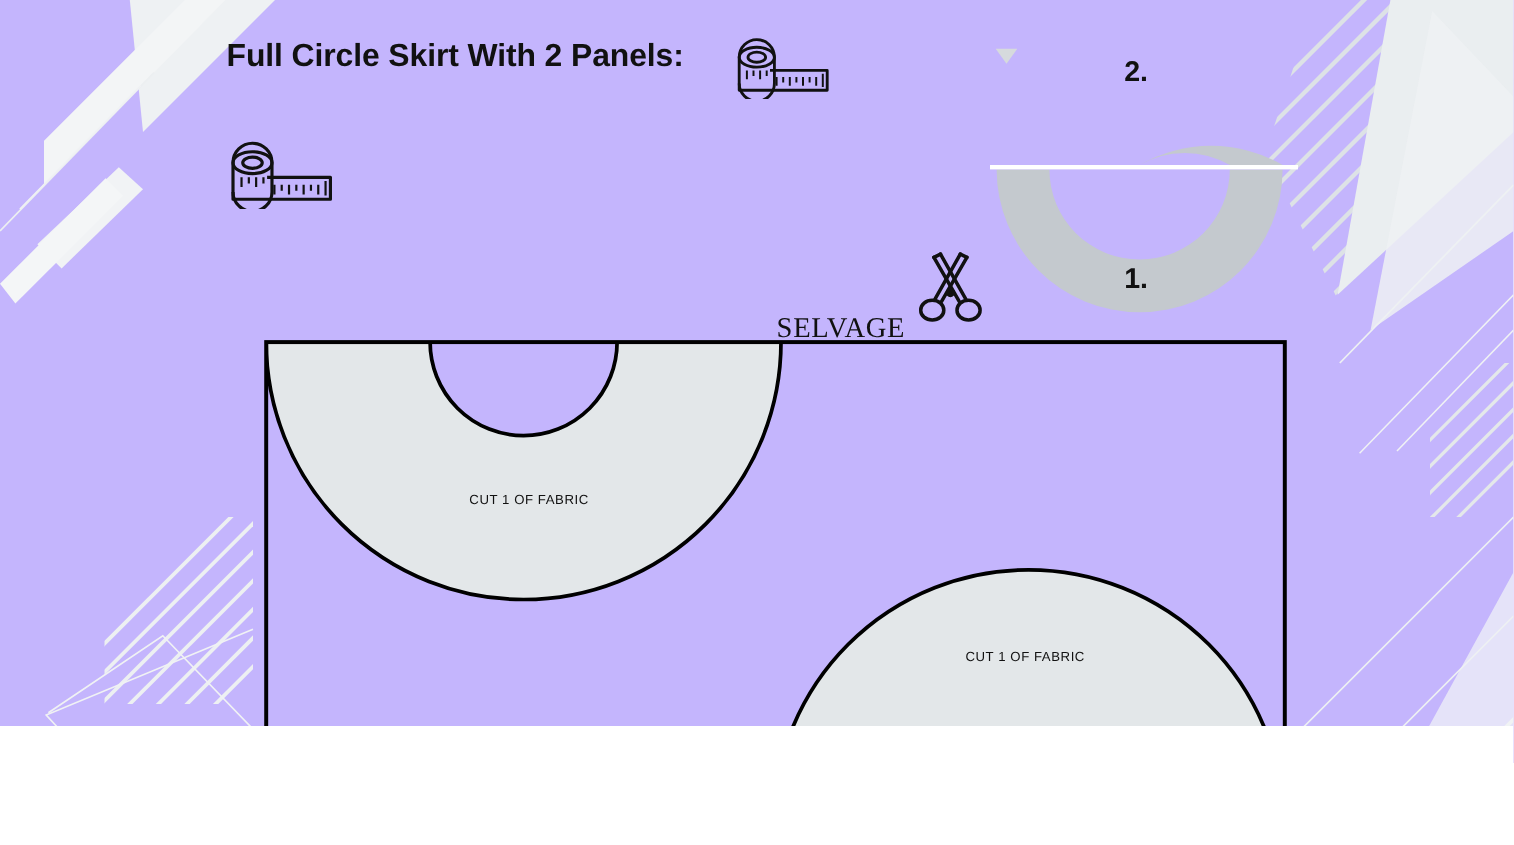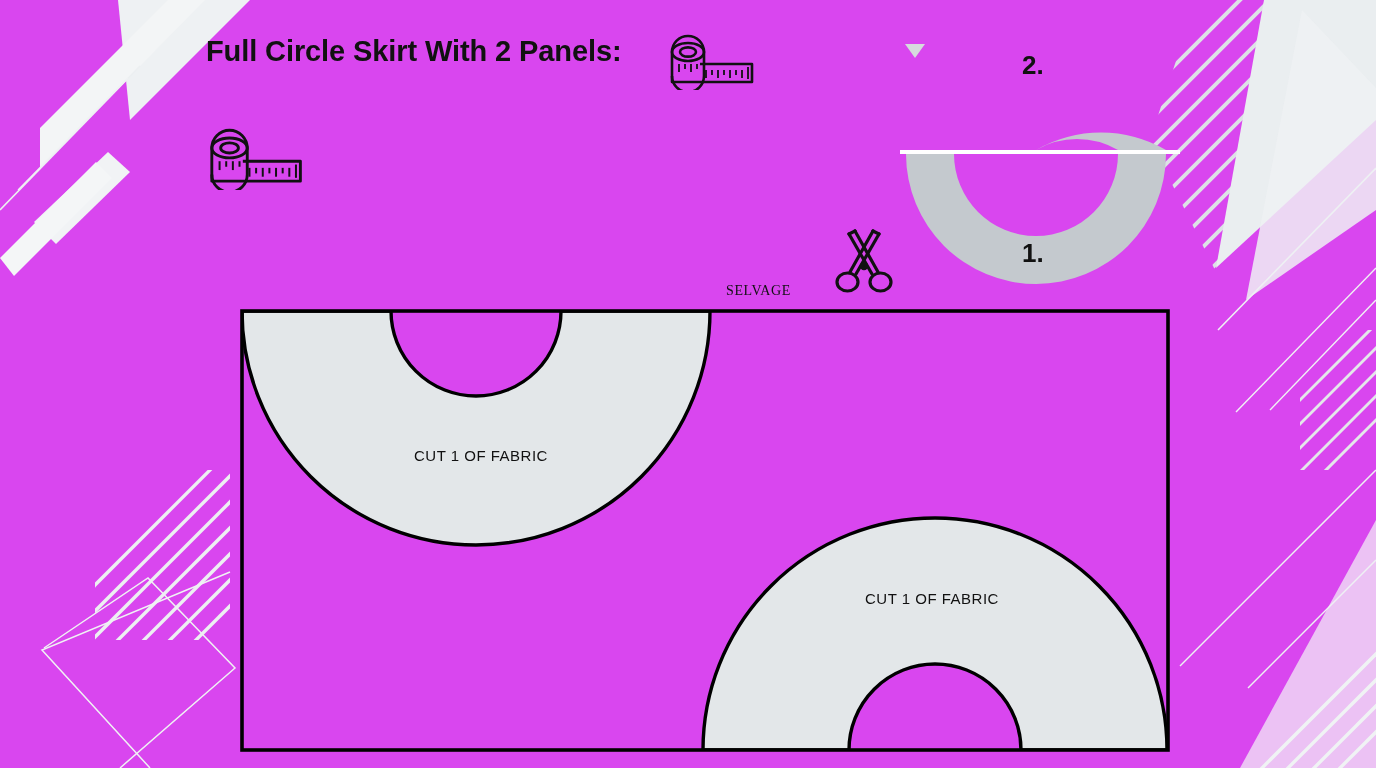--- a/index.html
+++ b/index.html
@@ -3,22 +3,22 @@
 <meta charset="utf-8">
 <style>
   html, body {
     margin: 0;
     padding: 0;
     background: #ffffff;
   }
   #stage {
     position: relative;
     width: 1376px;
-    height: 768px;
-    background: #d946ef;
+    height: 660px;
+    background: #c4b5fd;
     overflow: hidden;
     font-family: "Liberation Sans", sans-serif;
   }
   .bg-layer {
     position: absolute;
     left: 0; top: 0;
     width: 1376px;
     height: 768px;
     pointer-events: none;
   }
@@ -53,25 +53,24 @@
 
   
   .scissors-icon { position: absolute; left: 828px; top: 226px; }
 
   
   .selvage-label {
     position: absolute;
     left: 706px;
     top: 283px;
     font-family: "Liberation Serif", serif;
-    font-size: 14px;
+    font-size: 26px;
     letter-spacing: 0.6px;
     color: #111111;
     white-space: nowrap;
-    margin-left: 20px;
   }
 
   
   .donut-wrap { position: absolute; left: 900px; top: 4px; }
   .donut-num {
     position: absolute;
     font-family: "Liberation Sans", sans-serif;
     font-size: 26px;
     font-weight: 700;
     color: #111111;
@@ -81,21 +80,21 @@
   .donut-num-bottom { left: 1022px; top: 238px; }
 
   .corner-tri { position: absolute; left: 905px; top: 44px; }
 
   
   .fabric-wrap { position: absolute; left: 0; top: 0; }
 
   .piece-label {
     position: absolute;
     font-family: "Liberation Sans", sans-serif;
-    font-size: 15px;
+    font-size: 12px;
     font-weight: 400;
     letter-spacing: 0.5px;
     color: #111111;
     white-space: nowrap;
     transform: translateX(-50%);
   }
   .piece-label-top    { left: 481px; top: 447px; }
   .piece-label-bottom { left: 932px; top: 590px; }
 </style>
 </head>

